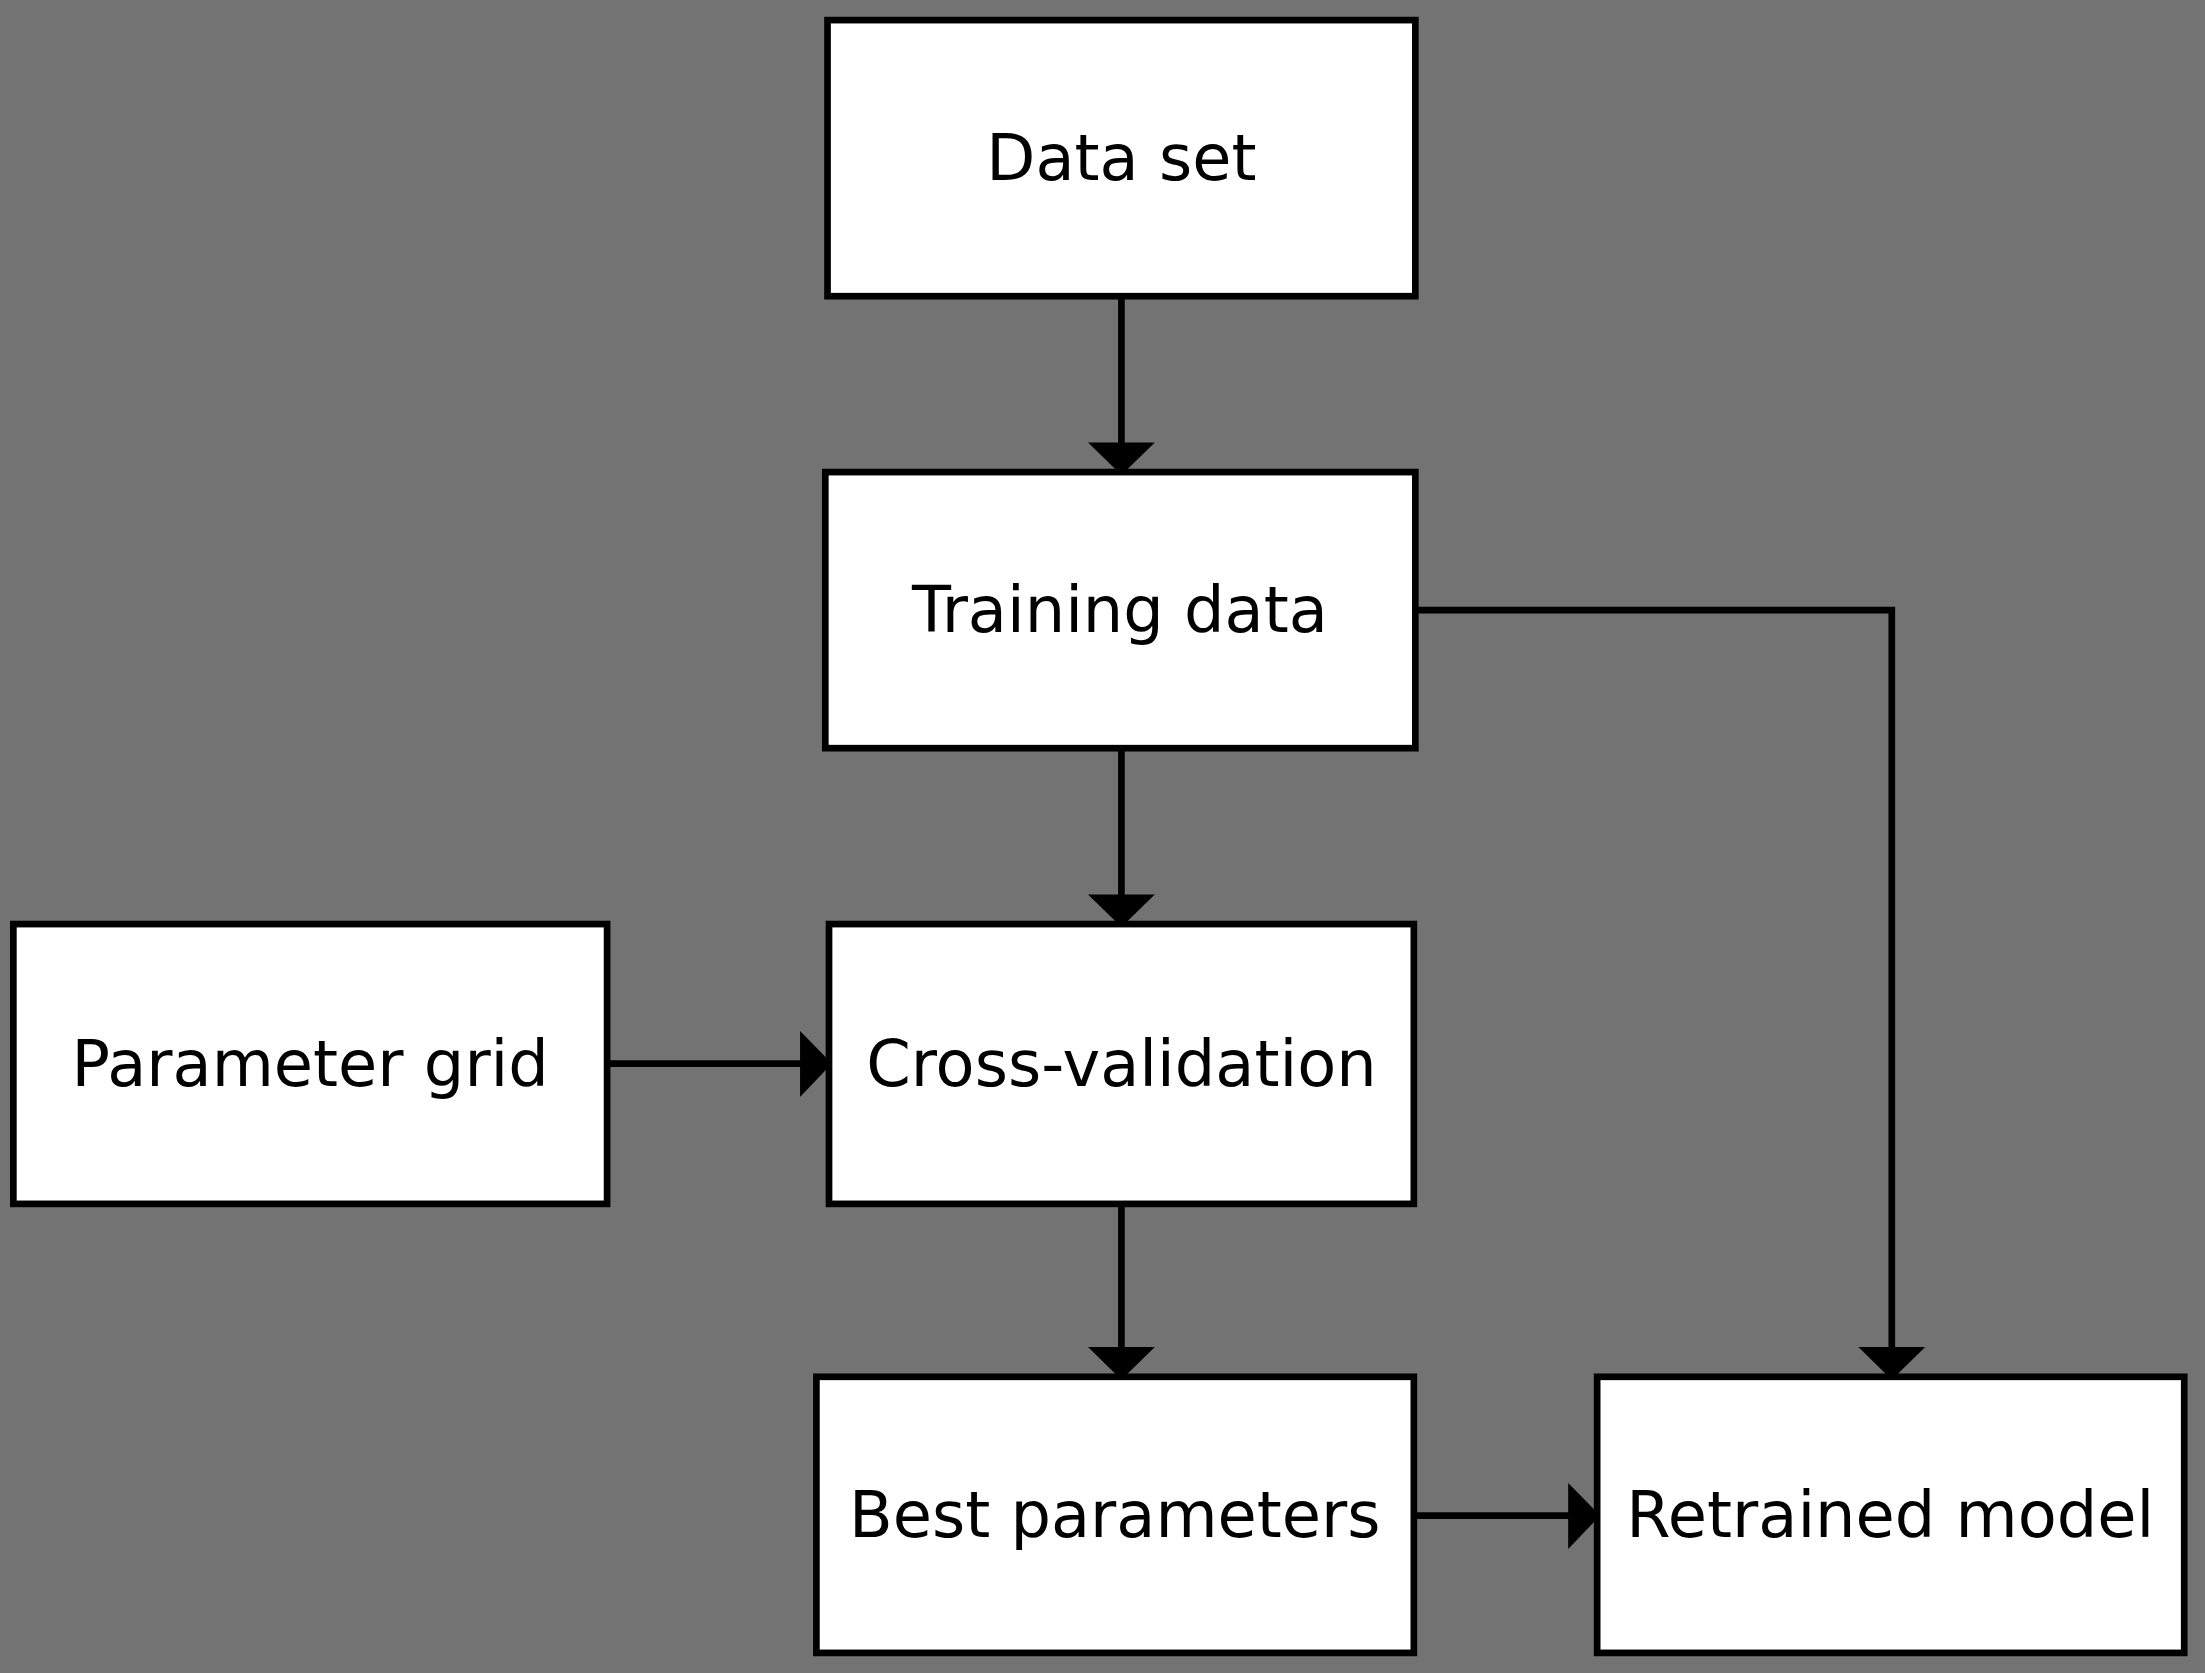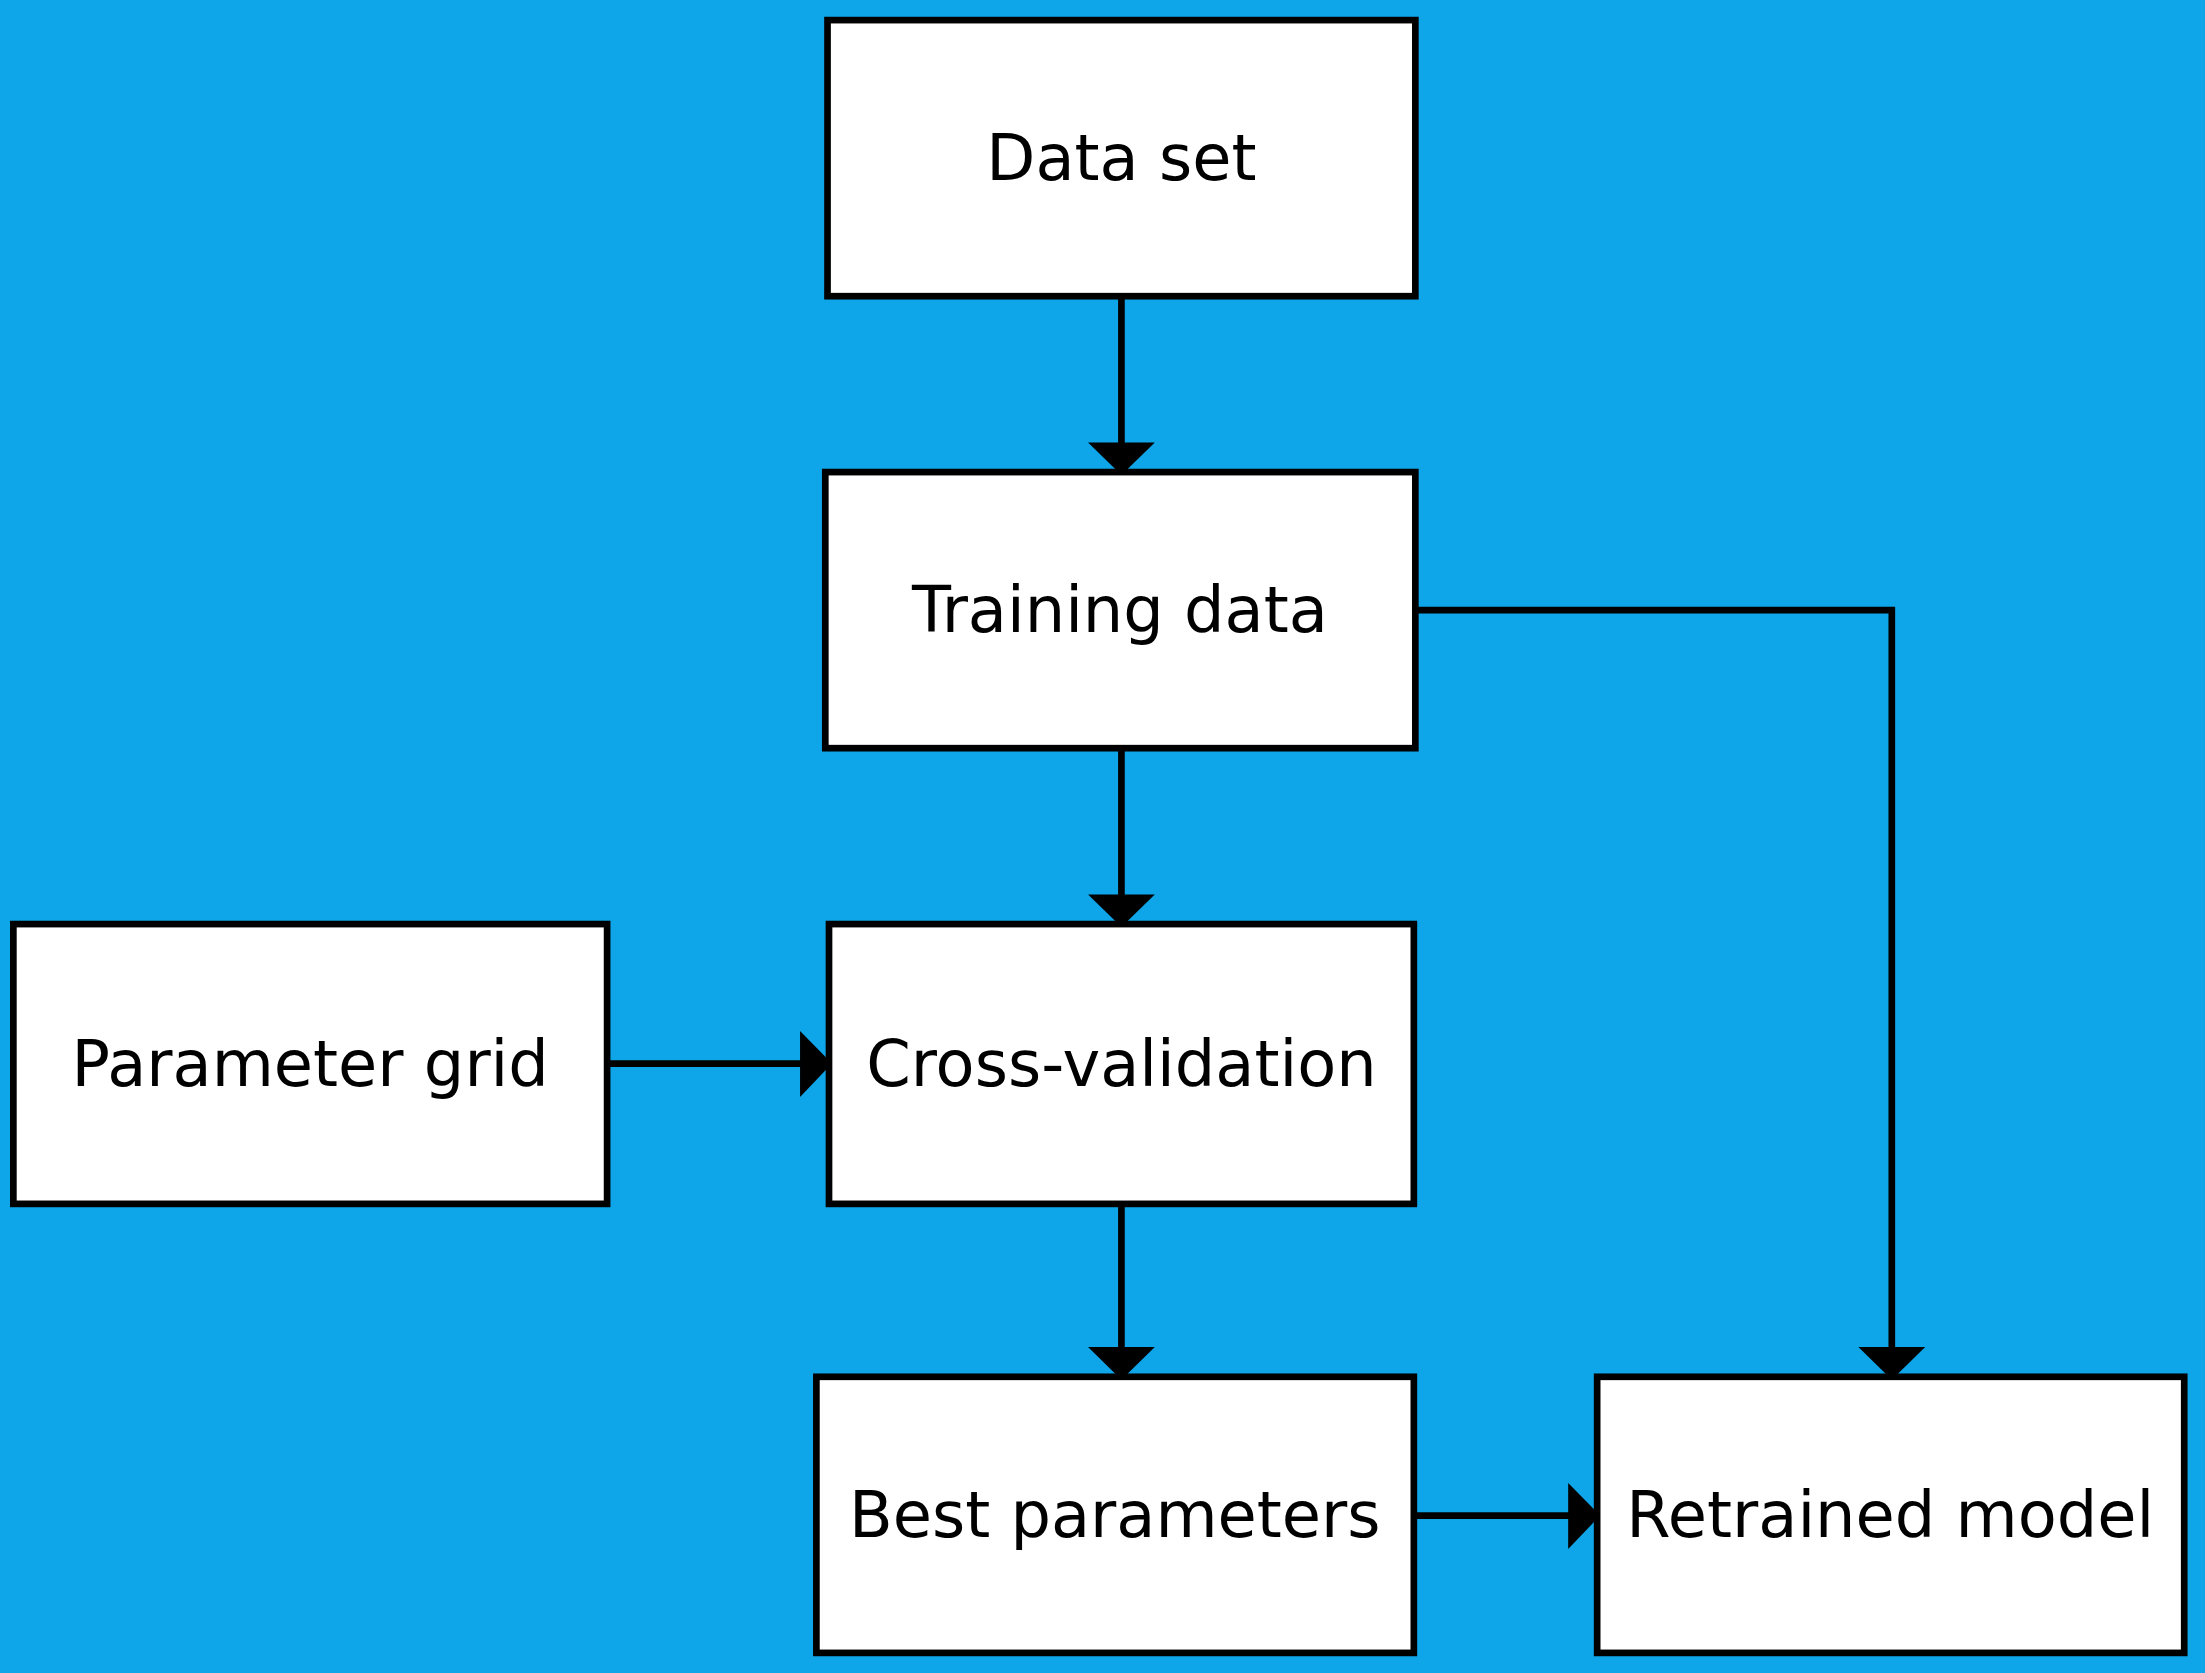--- a/index.html
+++ b/index.html
@@ -11,21 +11,21 @@
   body {
     width: 2205px;
     height: 1673px;
     overflow: hidden;
     font-family: "DejaVu Sans", sans-serif;
   }
   #flow-root {
     position: relative;
     width: 2205px;
     height: 1673px;
-    background: #0ea5e9;
+    background: #737373;
   }
   svg#flow-svg {
     display: block;
     width: 2205px;
     height: 1673px;
   }
   .node-rect {
     fill: #ffffff;
     stroke: #000000;
     stroke-width: 9;

